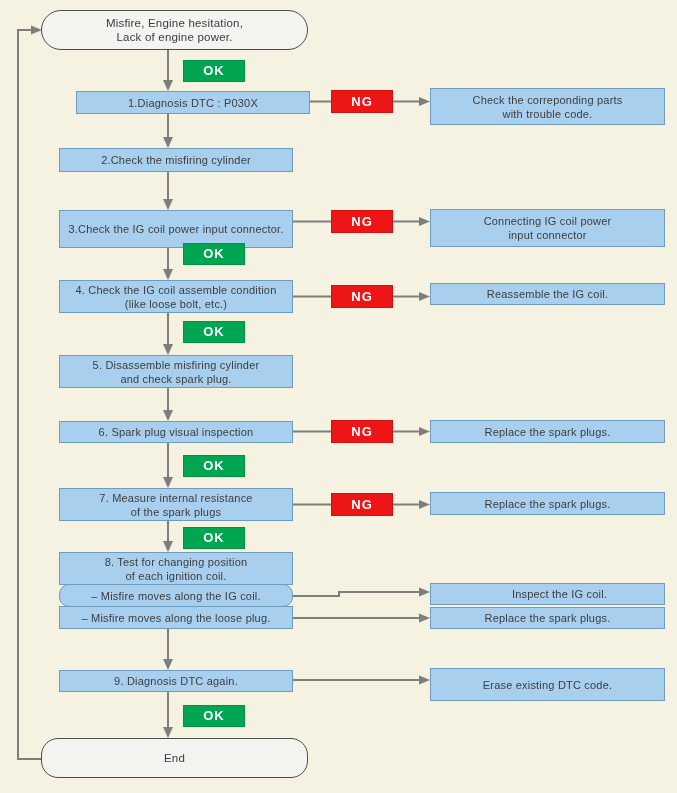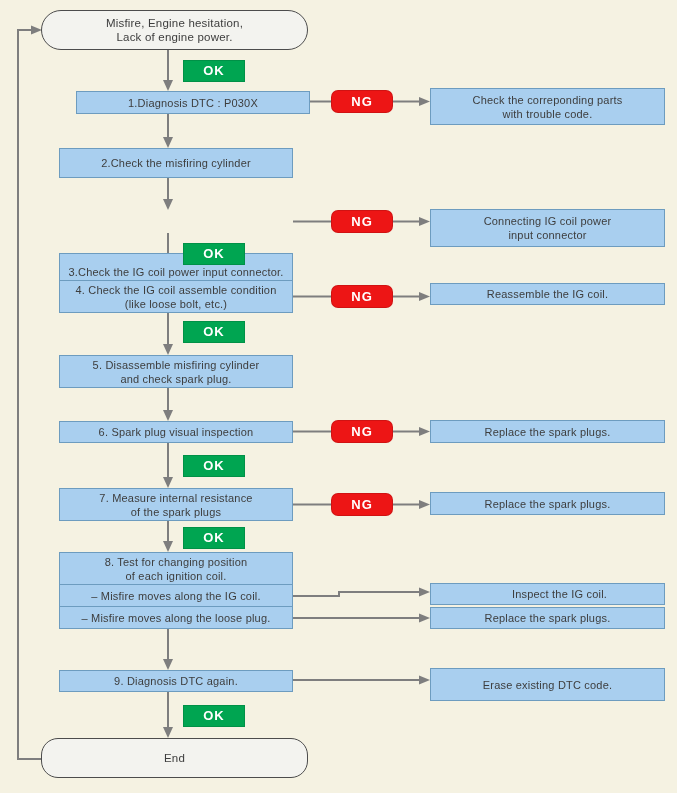--- a/index.html
+++ b/index.html
@@ -25,21 +25,21 @@
   .step, .result { background:var(--box-fill); border:1px solid var(--box-border); }
   .terminal {
     background:var(--terminal-fill); border:1.5px solid var(--terminal-border);
     border-radius:17px; font-size:11.5px;
   }
   .badge {
     font-weight:bold; font-size:13px; letter-spacing:1px;
     color:var(--badge-text); border:1px solid rgba(0,0,0,0.12);
   }
   .ok { background:var(--ok-fill); }
-  .ng { background:var(--ng-fill);border-radius:7px; }
+  .ng { background:var(--ng-fill); }
 </style>
 </head>
 <body>
 
 <div class="stage">
 
   <svg class="wires" width="677" height="793" viewBox="0 0 677 793">
     <g>
       <polyline points="41,759 18,759 18,30 31,30"></polyline>
       <polygon points="42,30 31,25.5 31,34.5"></polygon>
@@ -96,23 +96,23 @@
   <div class="node terminal" style="left:41px; top:10px; width:267px; height:40px;border-radius:20px;">Misfire, Engine hesitation,
 Lack of engine power.</div>
 
   <div class="node badge ok" style="left:183px; top:60px; width:62px; height:22px;">OK</div>
 
   <div class="node step" style="left:76px; top:91px; width:234px; height:23px;">1.Diagnosis DTC : P030X</div>
   <div class="node badge ng" style="left:331px; top:90px; width:62px; height:23px;">NG</div>
   <div class="node result" style="left:430px; top:88px; width:235px; height:37px;">Check the correponding parts
 with trouble code.</div>
 
-  <div class="node step" style="left:59px; top:148px; width:234px; height:30px;">2.Check the misfiring cylinder</div>
+  <div class="node step" style="left:59px; top:148px; width:234px; height:24px;">2.Check the misfiring cylinder</div>
 
-  <div class="node step" style="left:59px; top:210px; width:234px; height:38px;margin-top:43px;">3.Check the IG coil power input connector.</div>
+  <div class="node step" style="left:59px; top:210px; width:234px; height:38px;">3.Check the IG coil power input connector.</div>
   <div class="node badge ng" style="left:331px; top:210px; width:62px; height:23px;">NG</div>
   <div class="node result" style="left:430px; top:209px; width:235px; height:38px;">Connecting IG coil power
 input connector</div>
 
   <div class="node badge ok" style="left:183px; top:243px; width:62px; height:22px;">OK</div>
 
   <div class="node step" style="left:59px; top:280px; width:234px; height:33px;">4. Check the IG coil assemble condition
 (like loose bolt, etc.)</div>
   <div class="node badge ng" style="left:331px; top:285px; width:62px; height:23px;">NG</div>
   <div class="node result" style="left:430px; top:283px; width:235px; height:22px;">Reassemble the IG coil.</div>
@@ -130,21 +130,21 @@
 
   <div class="node step" style="left:59px; top:488px; width:234px; height:33px;">7. Measure internal resistance
 of the spark plugs</div>
   <div class="node badge ng" style="left:331px; top:493px; width:62px; height:23px;">NG</div>
   <div class="node result" style="left:430px; top:492px; width:235px; height:23px;">Replace the spark plugs.</div>
 
   <div class="node badge ok" style="left:183px; top:527px; width:62px; height:22px;">OK</div>
 
   <div class="node step" style="left:59px; top:552px; width:234px; height:33px;">8. Test for changing position
 of each ignition coil.</div>
-  <div class="node step" style="left:59px; top:584px; width:234px; height:23px;">– Misfire moves along the IG coil.</div>
+  <div class="node step" style="left:59px; top:584px; width:234px; height:23px;border-radius:10px;">– Misfire moves along the IG coil.</div>
   <div class="node step" style="left:59px; top:606px; width:234px; height:23px;">– Misfire moves along the loose plug.</div>
   <div class="node result" style="left:430px; top:583px; width:235px; height:22px;padding-left:24px;">Inspect the IG coil.</div>
   <div class="node result" style="left:430px; top:607px; width:235px; height:22px;">Replace the spark plugs.</div>
 
   <div class="node step" style="left:59px; top:670px; width:234px; height:22px;">9. Diagnosis DTC again.</div>
   <div class="node result" style="left:430px; top:668px; width:235px; height:33px;">Erase existing DTC code.</div>
 
   <div class="node badge ok" style="left:183px; top:705px; width:62px; height:22px;">OK</div>
 
   <div class="node terminal" style="left:41px; top:738px; width:267px; height:40px;">End</div>

